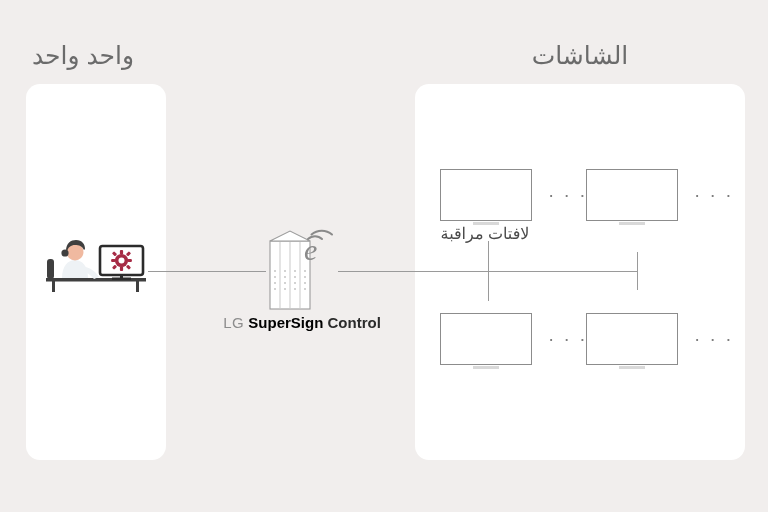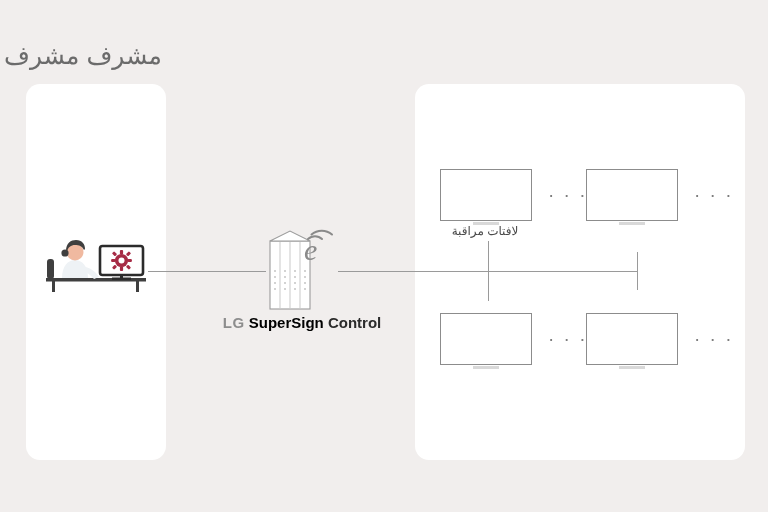--- a/index.html
+++ b/index.html
@@ -99,21 +99,21 @@
     position: absolute;
     left: 196px;
     top: 314px;
     width: 212px;
     text-align: center;
     white-space: nowrap;
     color: #3b3b3b;
     font-size: 15px;
   }
   #supersign-label .lg {
-    font-weight: 700;
+    font-weight: 400;
     color: #8d8d8d;
     letter-spacing: .5px;
   }
   #supersign-label .ss {
     font-weight: 700;
     color: #000000;
   }
   #supersign-label .ctrl {
     font-weight: 700;
     color: #2b2b2b;
@@ -153,30 +153,31 @@
 
   
   #monitored-signage-label {
     position: absolute;
     left: 430px;
     top: 224px;
     width: 110px;
     text-align: center;
     direction: rtl;
     color: #4a4a4a;
-    font-size: 12px;
+    font-size: 16px;
     white-space: nowrap;
   }
 </style>
 </head>
 <body>
 
 <div class="stage">
 
-  <div class="heading" id="heading-left">مشرف مشرف</div>
+  <div class="heading" id="heading-left">واحد واحد</div>
+  <div class="heading" id="heading-right">الشاشات</div>
 
   <div class="panel" id="panel-left"></div>
   <div class="panel" id="panel-right"></div>
 
   <div class="hline" style="left:148px; top:271px; width:118px;"></div>
 
   <div class="hline" style="left:338px; top:271px; width:300px;"></div>
 
   <div class="vline" style="left:488px; top:241px; height:60px;"></div>
   <div class="vline" style="left:637px; top:252px; height:38px;"></div>

